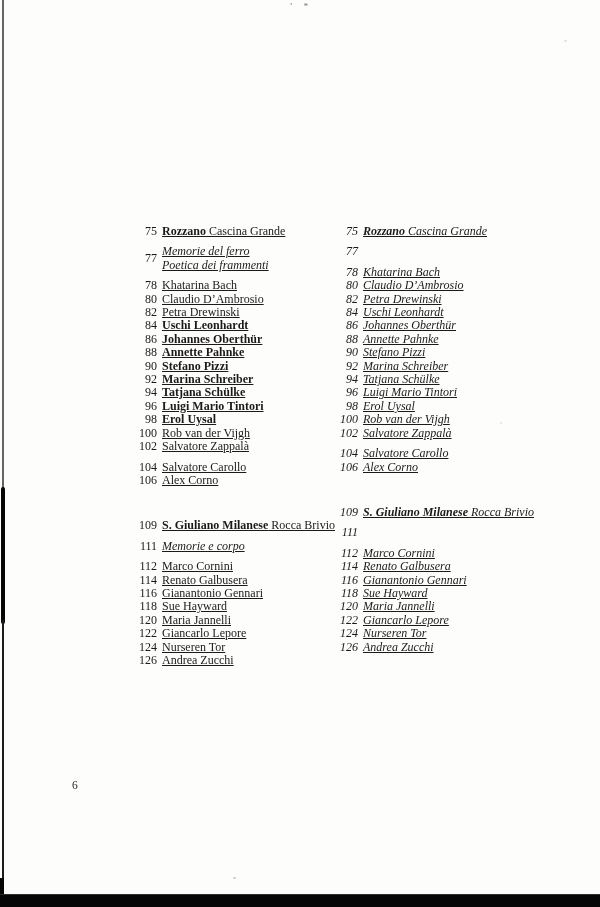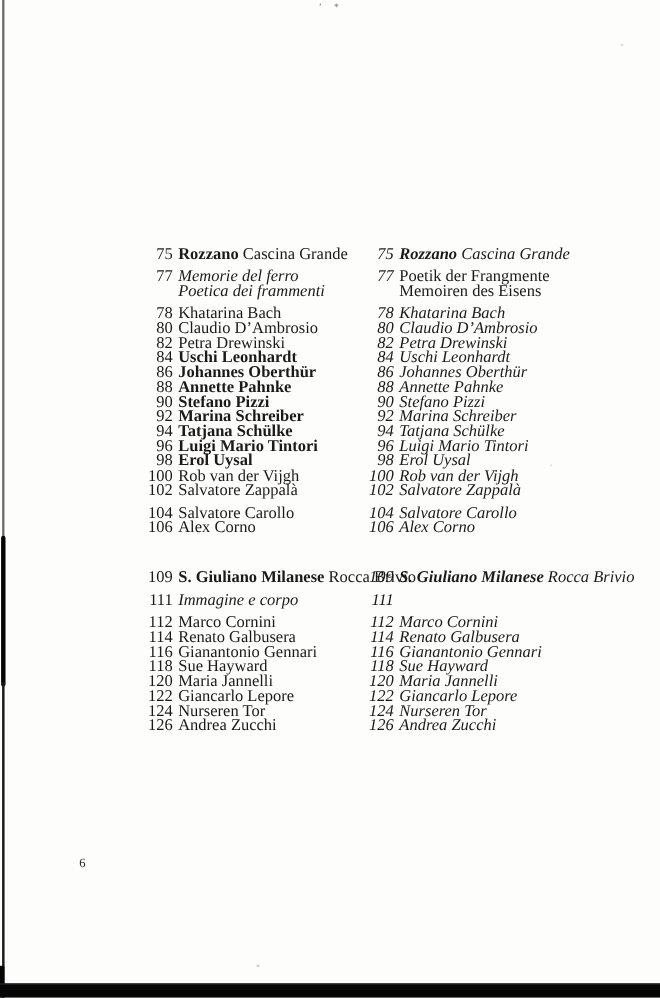--- a/index.html
+++ b/index.html
@@ -66,35 +66,35 @@
   .speck.s3 { left: 500px; top: 422px; width: 2px; height: 2px; opacity: .5; }
 
   
   .toc { position: absolute; top: 225px; left: 0; width: 600px; }
   .col { position: absolute; top: 0; }
   .col-left  { left: 128px; width: 212px; }
   .col-right { left: 330px; width: 240px; }
 
   .row {
     display: flex;
-    align-items: flex-start;
-    font-size: 15px;
+    align-items: center;
+    font-size: 12px;
     line-height: 13.4px;
   }
   .row.sp-sm { margin-top: 7px; }
   .row.sp-lg { margin-top: 32px; }
 
   .num {
     flex: 0 0 29px;
     text-align: right;
     margin-right: 5px;
     white-space: nowrap;
   }
   .col-right .num { flex-basis: 28px; }
-  .txt { flex: 1; }
+  .txt { flex: 1; text-decoration: underline; }
   .txt .line { white-space: nowrap; }
 
   .s-r  { font-style: normal; font-weight: 400; }
   .s-i  { font-style: italic; font-weight: 400; }
   .s-b  { font-style: normal; font-weight: 700; }
   .s-bi { font-style: italic; font-weight: 700; }
 
   
   .page-num {
     position: absolute;
@@ -218,21 +218,21 @@
         </div>
         <div class="row sp-lg">
           <span class="num s-r">109</span>
           <span class="txt">
             <span class="line" style="display: block;"><span class="s-b">S. Giuliano Milanese</span><span class="s-r"> Rocca Brivio</span></span>
           </span>
         </div>
         <div class="row sp-sm">
           <span class="num s-r">111</span>
           <span class="txt">
-            <span class="line" style="display: block;"><span class="s-i">Immagine e corpo</span></span>
+            <span class="line" style="display: block;"><span class="s-i">Memorie e corpo</span></span>
           </span>
         </div>
         <div class="row sp-sm">
           <span class="num s-r">112</span>
           <span class="txt">
             <span class="line" style="display: block;"><span class="s-r">Marco Cornini</span></span>
           </span>
         </div>
         <div class="row">
           <span class="num s-r">114</span>
@@ -279,24 +279,20 @@
       </div>
     <div class="col col-right" id="toc-col-1">
         <div class="row">
           <span class="num s-i">75</span>
           <span class="txt">
             <span class="line" style="display: block;"><span class="s-bi">Rozzano</span><span class="s-i"> Cascina Grande</span></span>
           </span>
         </div>
         <div class="row sp-sm">
           <span class="num s-i">77</span>
-          <span class="txt">
-            <span class="line" style="display: block;"><span class="s-r">Poetik der Frangmente</span></span>
-            <span class="line" style="display: block;"><span class="s-r">Memoiren des Eisens</span></span>
-          </span>
         </div>
         <div class="row sp-sm">
           <span class="num s-i">78</span>
           <span class="txt">
             <span class="line" style="display: block;"><span class="s-i">Khatarina Bach</span></span>
           </span>
         </div>
         <div class="row">
           <span class="num s-i">80</span>
           <span class="txt">

